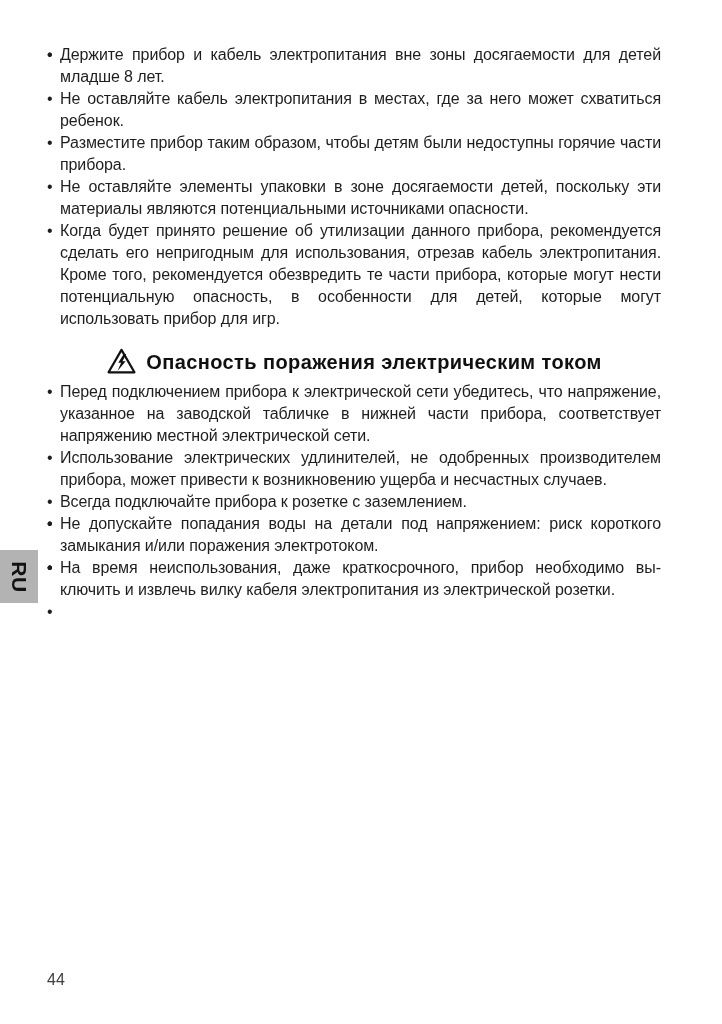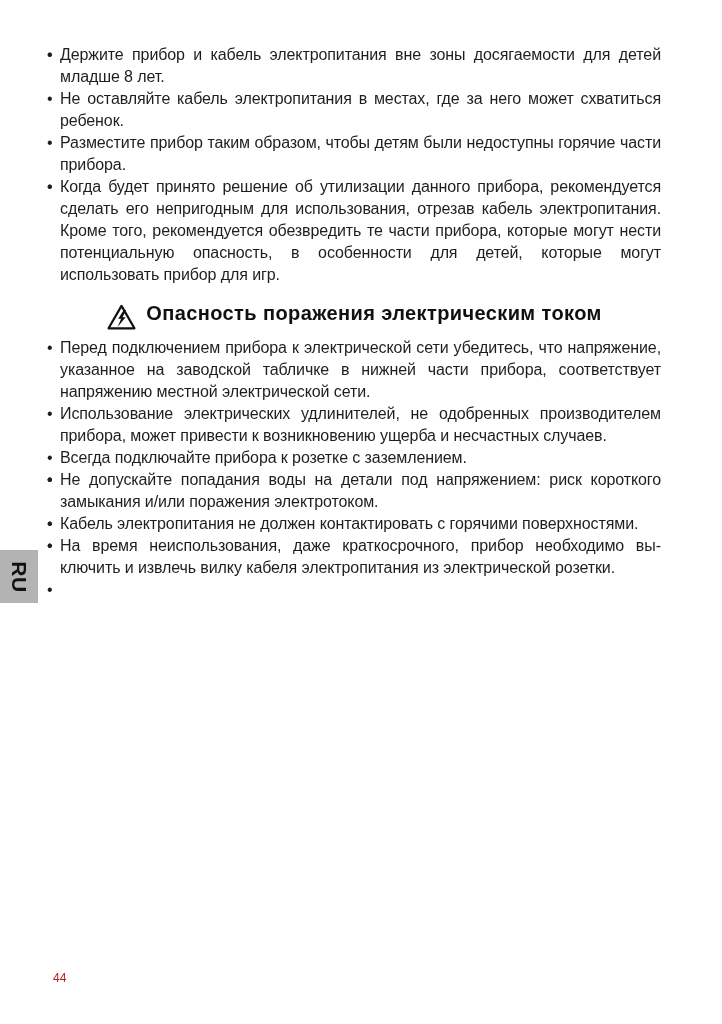--- a/index.html
+++ b/index.html
@@ -37,21 +37,21 @@
     -webkit-hyphens: manual;
     hyphens: manual;
   }
   .bullet {
     position: absolute;
     left: 0;
     top: 0;
   }
   .section-heading {
     display: flex;
-    align-items: flex-start;
+    align-items: flex-end;
     justify-content: center;
     gap: 9px;
     margin: 16px 0 7px 0;
     font-size: 20px;
     font-weight: bold;
     letter-spacing: 0.4px;
     color: #101010;
     white-space: nowrap;
   }
   .warn-icon {
@@ -80,24 +80,24 @@
   .ru-tab .ru-text {
     display: block;
     transform: rotate(90deg);
     font-weight: bold;
     font-size: 21px;
     letter-spacing: 0.5px;
     color: #121212;
   }
   .page-number {
     position: absolute;
-    left: 53px;
+    left: 47px;
     top: 971px;
-    font-size: 12px;
-    color: #b91c1c;
+    font-size: 16px;
+    color: #404040;
   }
 </style>
 </head>
 <body>
 
 <div class="content">
 
   <ul class="bullet-list">
     <li>
       <span class="bullet">•</span>
@@ -109,20 +109,21 @@
     <li>
       <span class="bullet">•</span>
       <span class="li-text">Не оставляйте кабель электропитания в местах, где за него может схватить­ся ребенок.</span>
     </li>
     <li>
       <span class="bullet">•</span>
       <span class="li-text">Разместите прибор таким образом, чтобы детям были недоступны горячие части прибора.</span>
     </li>
     <li>
       <span class="bullet">•</span>
+      <span class="li-text">Не оставляйте элементы упаковки в зоне досягаемости детей, поскольку эти материалы являются потенциальными источниками опасности.</span>
     </li>
     <li>
       <span class="bullet">•</span>
       <span class="li-text">Когда будет принято решение об утилизации данного прибора, рекоменду­ется сделать его непригодным для использования, отрезав кабель электро­питания. Кроме того, рекомендуется обезвредить те части прибора, которые могут нести потенциальную опасность, в особенности для детей, которые могут использовать прибор для игр.</span>
     </li>
   </ul>
 
   <h2 class="section-heading">
     <span class="warn-icon">
       <svg viewBox="0 0 32 29" xmlns="http://www.w3.org/2000/svg" aria-hidden="true">
@@ -154,21 +155,20 @@
     </li>
     <li>
       <span class="bullet">•</span>
       <span class="li-text">Не допускайте попадания воды на детали под напряжением: риск короткого замыкания и/или поражения электротоком.</span>
     </li>
     <li>
       <span class="bullet">•</span>
     </li>
     <li>
       <span class="bullet">•</span>
-      <span class="li-text">Кабель электропитания не должен контактировать с горячими поверхностями.</span>
     </li>
     <li>
       <span class="bullet">•</span>
     </li>
     <li>
       <span class="bullet">•</span>
       <span class="li-text">На время неиспользования, даже краткосрочного, прибор необходимо вы­ключить и извлечь вилку кабеля электропитания из электрической розетки.</span>
     </li>
     <li>
       <span class="bullet">•</span>

